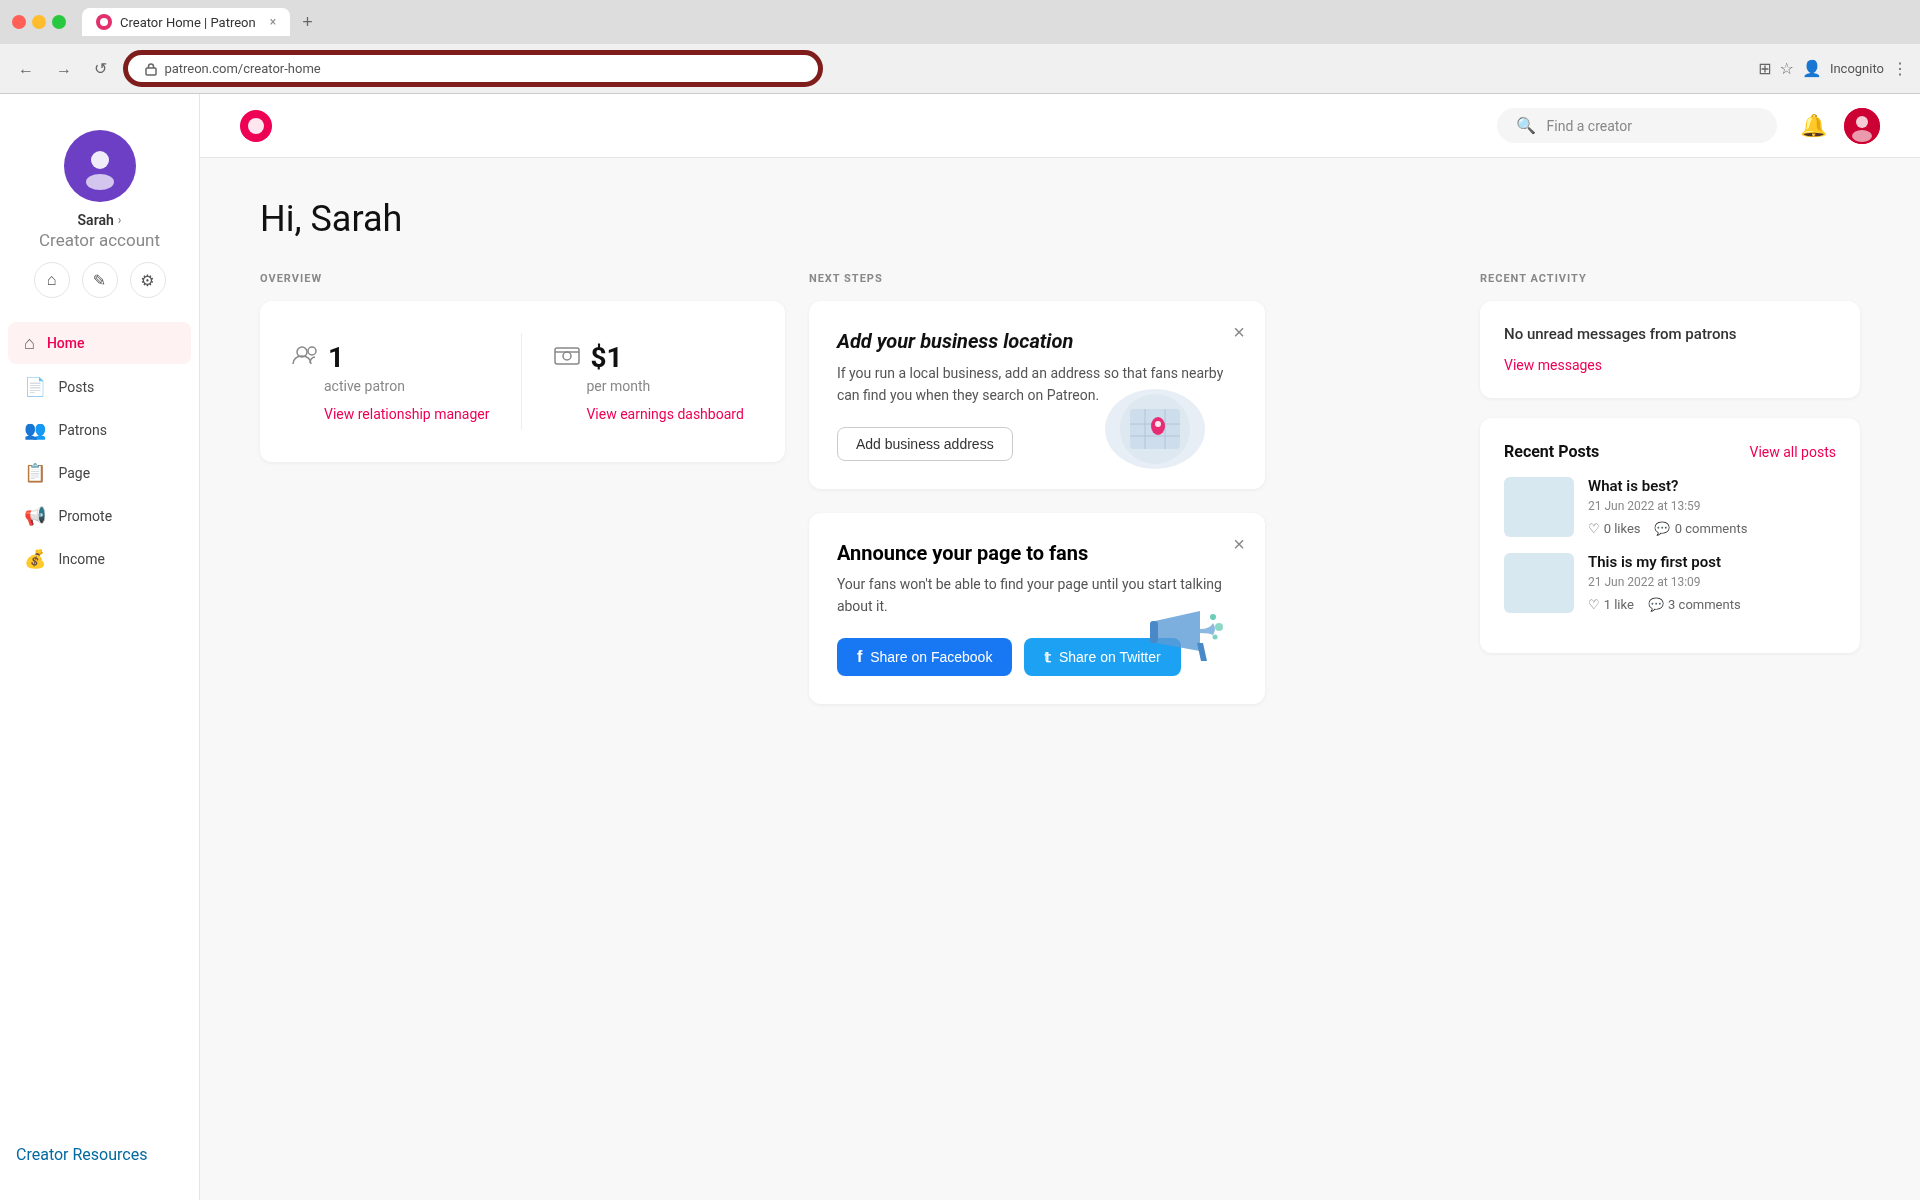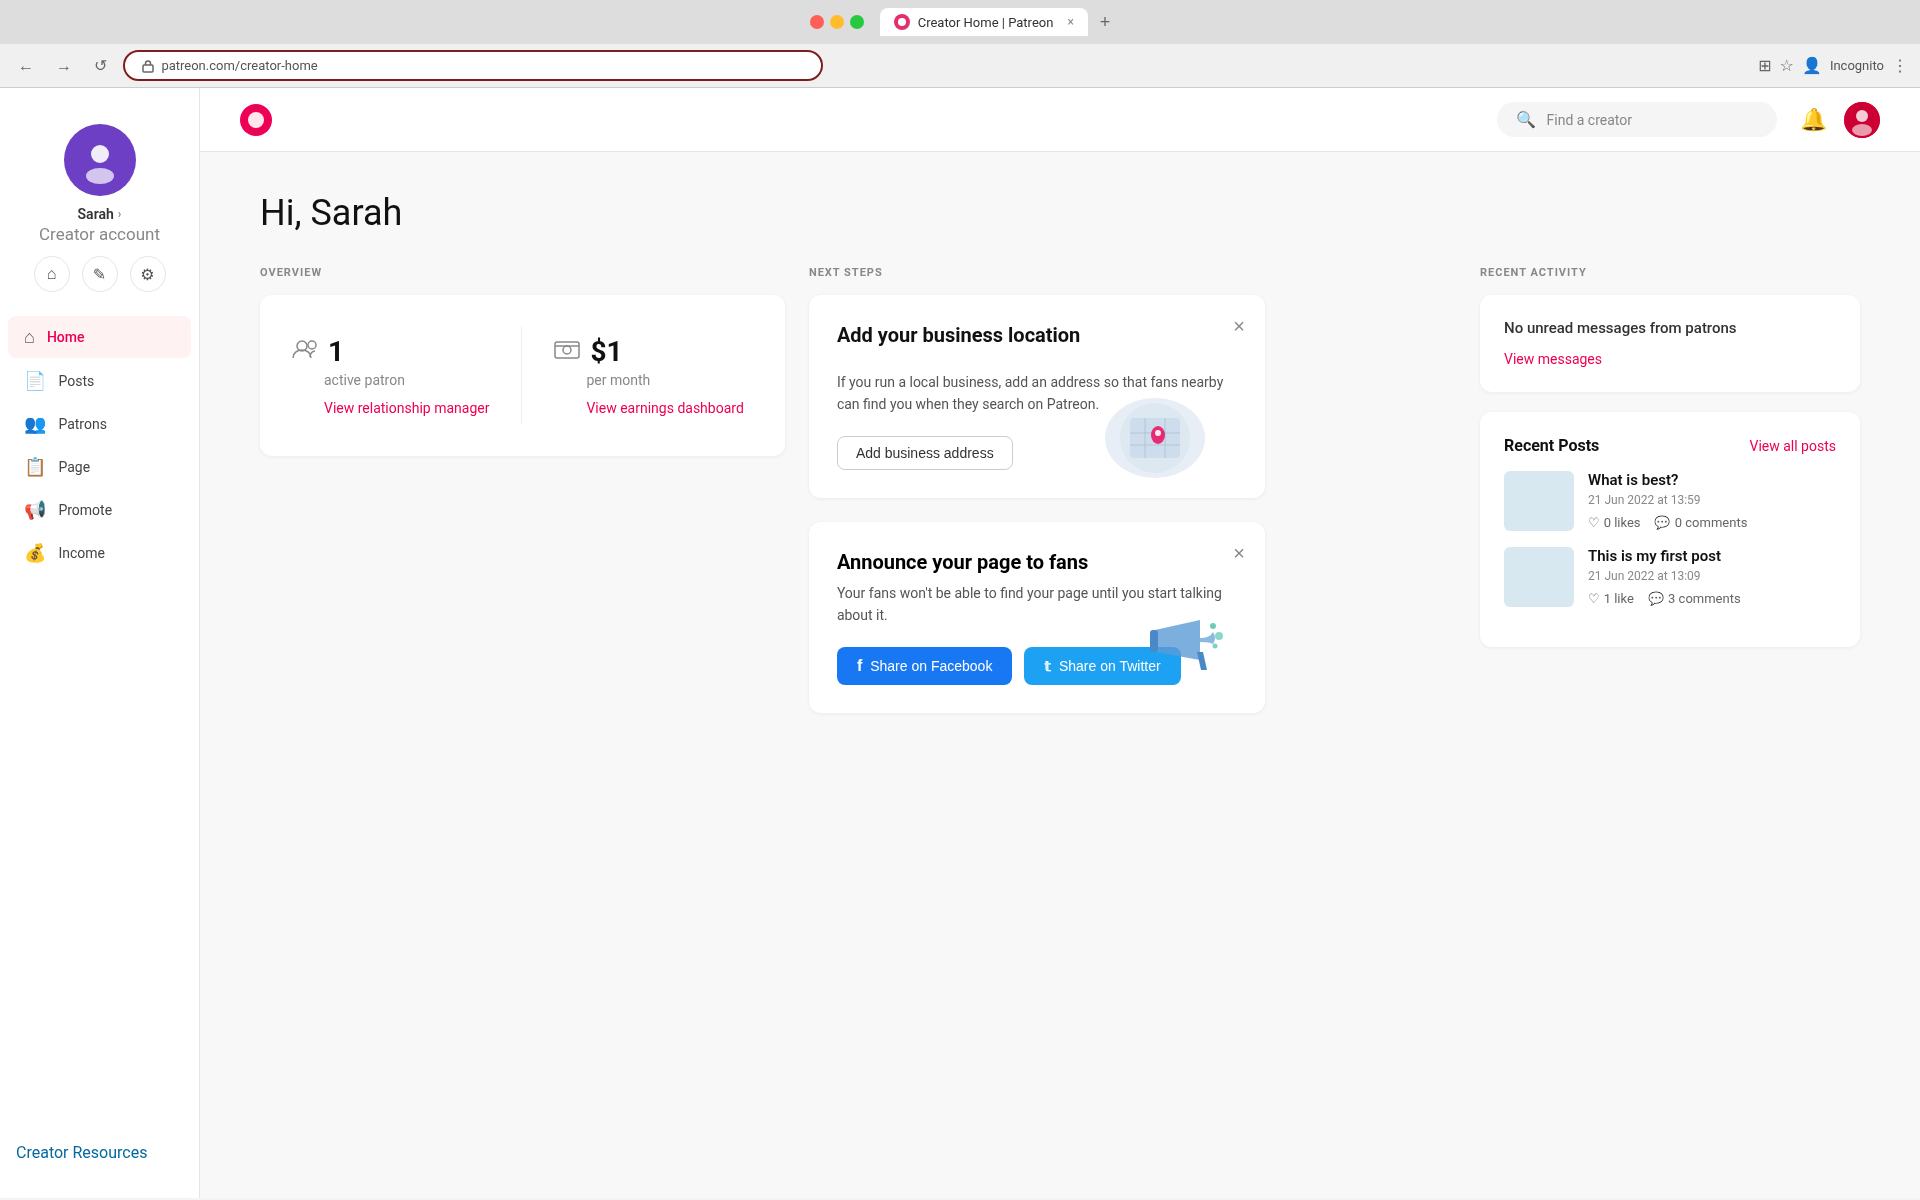--- a/index.html
+++ b/index.html
@@ -1,32 +1,32 @@
 <!DOCTYPE html>
 <html><head>
   <meta charset="utf-8">
   <style>
     * { margin: 0; padding: 0; box-sizing: border-box; }
     body { font-family: -apple-system, BlinkMacSystemFont, 'Segoe UI', Roboto, sans-serif; background: #f4f4f4; width: 1920px; height: 1200px; overflow: hidden; }
 
     
     .browser-chrome { background: #e8e8e8; width: 100%; }
-    .browser-titlebar { display: flex; align-items: center; padding: 8px 12px; gap: 8px; background: #ddd; justify-content: center; }
+    .browser-titlebar { display: flex; align-items: center; padding: 8px 12px; gap: 8px; background: #ddd; }
     .browser-dots { display: flex; gap: 6px; }
     .browser-dot { width: 14px; height: 14px; border-radius: 50%; }
     .dot-red { background: #ff5f57; }
     .dot-yellow { background: #ffbd2e; }
     .dot-green { background: #28c941; }
     .browser-tab { display: flex; align-items: center; gap: 8px; background: white; padding: 6px 14px; border-radius: 8px 8px 0 0; font-size: 13px; color: #333; margin-left: 8px; }
     .browser-tab-icon { width: 16px; height: 16px; background: #e1306c; border-radius: 50%; display: flex; align-items: center; justify-content: center; }
     .browser-tab-close { color: #888; font-size: 12px; cursor: pointer; margin-left: 6px; }
     .browser-tab-new { background: none; border: none; font-size: 18px; color: #666; cursor: pointer; margin-left: 4px; }
     .browser-toolbar { display: flex; align-items: center; padding: 6px 12px; gap: 10px; background: #f0f0f0; border-bottom: 1px solid #ccc; }
     .browser-nav-btn { background: none; border: none; color: #666; font-size: 16px; cursor: pointer; padding: 4px 6px; border-radius: 4px; }
-    .browser-address-bar { flex: 1; max-width: 700px; background: white; border: 2px solid #7f1d1d; border-radius: 20px; padding: 6px 16px; font-size: 13px; color: #333; display: flex; align-items: center; gap: 6px; }
+    .browser-address-bar { flex: 1; max-width: 700px; background: white; border: 5px solid #7f1d1d; border-radius: 20px; padding: 6px 16px; font-size: 13px; color: #333; display: flex; align-items: center; gap: 6px; }
     .browser-address-bar span { color: #555; }
     .browser-actions { display: flex; align-items: center; gap: 8px; margin-left: auto; }
     .browser-action-btn { background: none; border: none; color: #666; font-size: 16px; cursor: pointer; }
     .incognito-badge { display: flex; align-items: flex-end; gap: 4px; font-size: 13px; color: #555; }
 
     
     .page-wrapper { display: flex; width: 100%; height: calc(1200px - 90px); }
 
     
     .sidebar { width: 200px; background: white; border-right: 1px solid #e5e5e5; display: flex; flex-direction: column; padding: 20px 0; flex-shrink: 0; }
@@ -60,21 +60,21 @@
     .overview-stat:first-child { border-right: 1px solid #eee; padding-right: 32px; }
     .overview-stat:last-child { padding-left: 32px; }
     .stat-header { display: flex; align-items: center; gap: 10px; }
     .stat-icon { color: #888; font-size: 22px; }
     .stat-number { font-size: 28px; font-weight: 700; color: #111; }
     .stat-label { font-size: 14px; color: #888; margin-left: 32px; }
     .stat-link { color: #e05; font-size: 14px; text-decoration: none; margin-left: 32px; margin-top: 8px; }
 
     
     .next-steps-card { background: white; border-radius: 12px; padding: 28px; box-shadow: 0 1px 4px rgba(0,0,0,0.06); margin-bottom: 24px; position: relative; }
-    .next-steps-card-title { font-size: 20px; font-weight: 700; color: #111; margin-bottom: 24px; }
+    .next-steps-card-title { font-size: 20px; font-weight: 700; color: #111; margin-bottom: 9px; font-style: italic; }
     .next-steps-card-body { font-size: 14px; color: #555; line-height: 1.6; max-width: 400px; }
     .close-btn { position: absolute; top: 20px; right: 20px; background: none; border: none; font-size: 20px; color: #888; cursor: pointer; }
     .card-illustration { position: absolute; right: 60px; bottom: 20px; }
     .add-address-btn { margin-top: 20px; display: inline-flex; align-items: center; border: 1.5px solid #ccc; border-radius: 8px; padding: 8px 18px; font-size: 14px; color: #333; background: white; cursor: pointer; }
 
     
     .announce-card { background: white; border-radius: 12px; padding: 28px; box-shadow: 0 1px 4px rgba(0,0,0,0.06); position: relative; }
     .announce-card-title { font-size: 20px; font-weight: 700; color: #000000; margin-bottom: 8px; }
     .announce-card-body { font-size: 14px; color: #555; line-height: 1.6; max-width: 400px; }
     .share-buttons { display: flex; gap: 12px; margin-top: 20px; }

